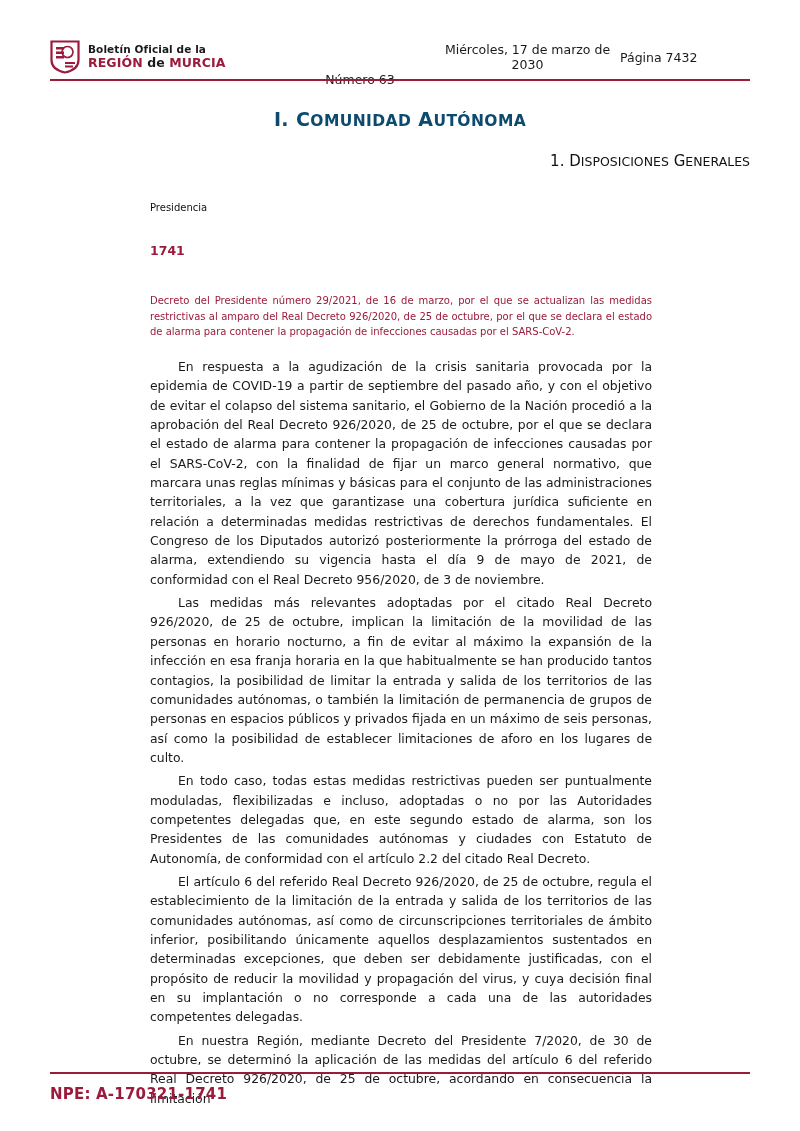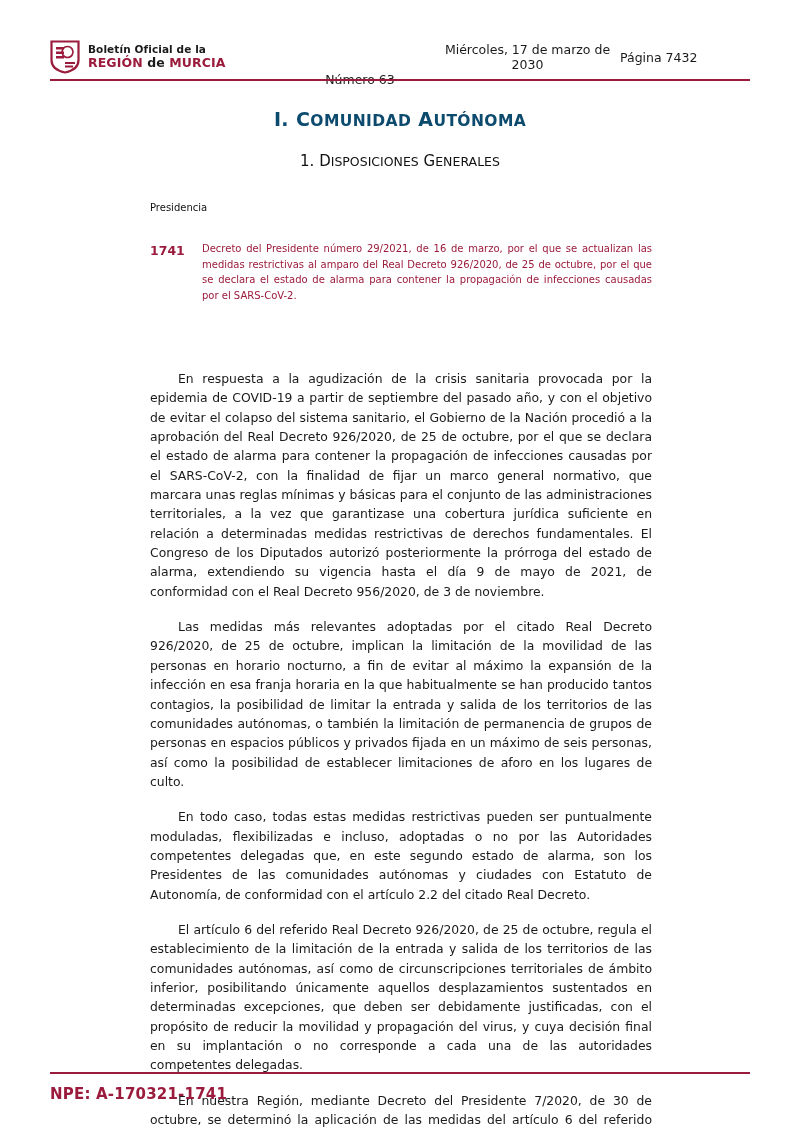--- a/index.html
+++ b/index.html
@@ -101,41 +101,42 @@
     font-weight: bold;
     letter-spacing: 0.4px;
     color: #0c4a6e;
   }
   .title-main .sc { font-size: 15.5px; }
   .title-sub {
     position: absolute;
     left: 50px;
     top: 152px;
     width: 700px;
-    text-align: center;
+    text-align: right;
     font-size: 15px;
     color: #111;
   }
   .title-sub .sc { font-size: 12.5px; }
 
   .section-label {
     position: absolute;
     left: 150px;
     top: 202px;
     font-size: 10px;
     color: #111;
   }
 
   
   .decree {
     position: absolute;
     left: 150px;
     top: 241px;
     width: 502px;
     display: flex;
+    flex-direction: column;
   }
   .decree-num {
     width: 52px;
     flex: 0 0 52px;
     font-size: 12.5px;
     font-weight: bold;
     color: #9b1b3c;
     line-height: 1.55;
   }
   .decree-title {
@@ -152,21 +153,21 @@
     position: absolute;
     left: 150px;
     top: 353px;
     width: 502px;
     font-size: 12.4px;
     line-height: 1.56;
     color: #1a1a1a;
     text-align: justify;
   }
   .body-text p {
-    margin: 16px 0 2px 0;
+    margin: 4px 0 2px 0;
     text-indent: 28px;
   }
 
   
   .footer-rule {
     position: absolute;
     left: 50px;
     top: 1072px;
     width: 700px;
     height: 2px;

